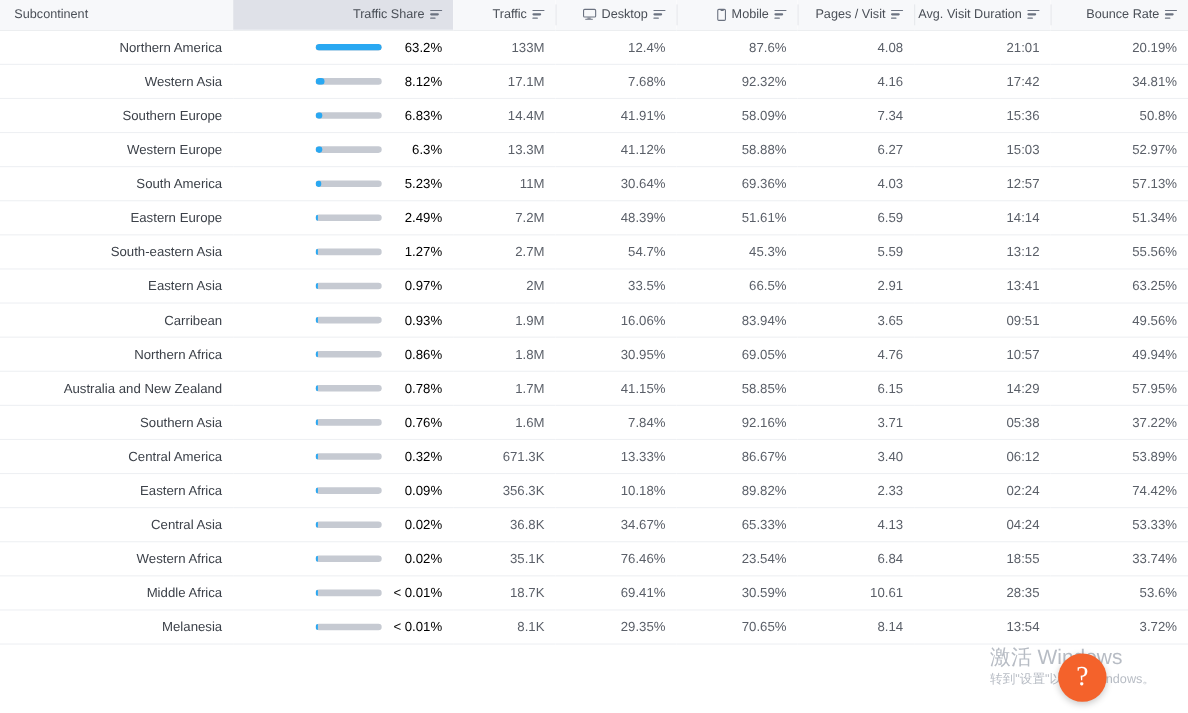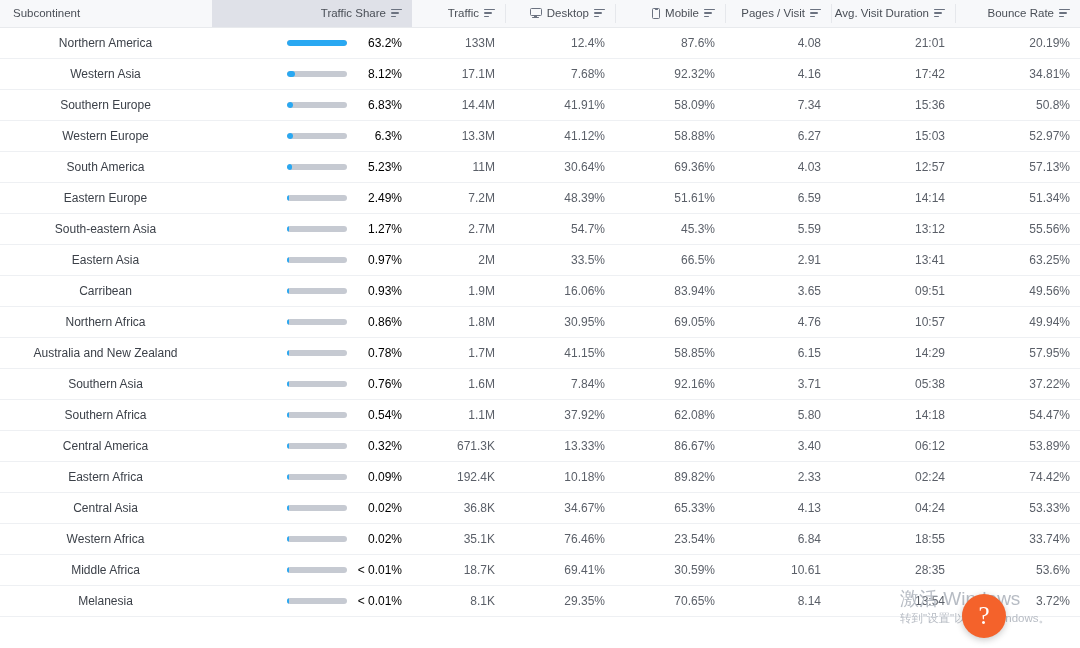--- a/index.html
+++ b/index.html
@@ -155,21 +155,21 @@
   }
   tbody td {
     border-bottom: 1px solid #eef0f3;
     font-size: 12px;
     color: #4c5058;
     padding: 0 10px;
     vertical-align: middle;
     white-space: nowrap;
   }
   td.col-name {
-    text-align: center;
+    text-align: right;
     padding-left: 9px;
     color: #3c4149;
     font-size: 12px;
   }
   td.num {
     text-align: right;
     color: #5a5f68;
   }
   td.share-cell {
     padding-right: 10px;
@@ -555,37 +555,20 @@
             </div>
           </td>
           <td class="num">1.6M</td>
           <td class="num">7.84%</td>
           <td class="num">92.16%</td>
           <td class="num">3.71</td>
           <td class="num">05:38</td>
           <td class="num">37.22%</td>
         </tr>
         <tr>
-          <td class="col-name">Southern Africa</td>
-          <td class="num share-cell">
-            <div class="share-inner">
-              <div class="bar-track" style="background: rgb(198, 202, 210);">
-                <div class="bar-fill" style="width: 3.5%; background: rgb(41, 168, 242);"></div>
-              </div>
-              <span class="share-val">0.54%</span>
-            </div>
-          </td>
-          <td class="num">1.1M</td>
-          <td class="num">37.92%</td>
-          <td class="num">62.08%</td>
-          <td class="num">5.80</td>
-          <td class="num">14:18</td>
-          <td class="num">54.47%</td>
-        </tr>
-        <tr>
           <td class="col-name">Central America</td>
           <td class="num share-cell">
             <div class="share-inner">
               <div class="bar-track" style="background: rgb(198, 202, 210);">
                 <div class="bar-fill" style="width: 3.5%; background: rgb(41, 168, 242);"></div>
               </div>
               <span class="share-val">0.32%</span>
             </div>
           </td>
           <td class="num">671.3K</td>
@@ -598,21 +581,21 @@
         <tr>
           <td class="col-name">Eastern Africa</td>
           <td class="num share-cell">
             <div class="share-inner">
               <div class="bar-track" style="background: rgb(198, 202, 210);">
                 <div class="bar-fill" style="width: 3.5%; background: rgb(41, 168, 242);"></div>
               </div>
               <span class="share-val">0.09%</span>
             </div>
           </td>
-          <td class="num">192.4K</td>
+          <td class="num">356.3K</td>
           <td class="num">10.18%</td>
           <td class="num">89.82%</td>
           <td class="num">2.33</td>
           <td class="num">02:24</td>
           <td class="num">74.42%</td>
         </tr>
         <tr>
           <td class="col-name">Central Asia</td>
           <td class="num share-cell">
             <div class="share-inner">

